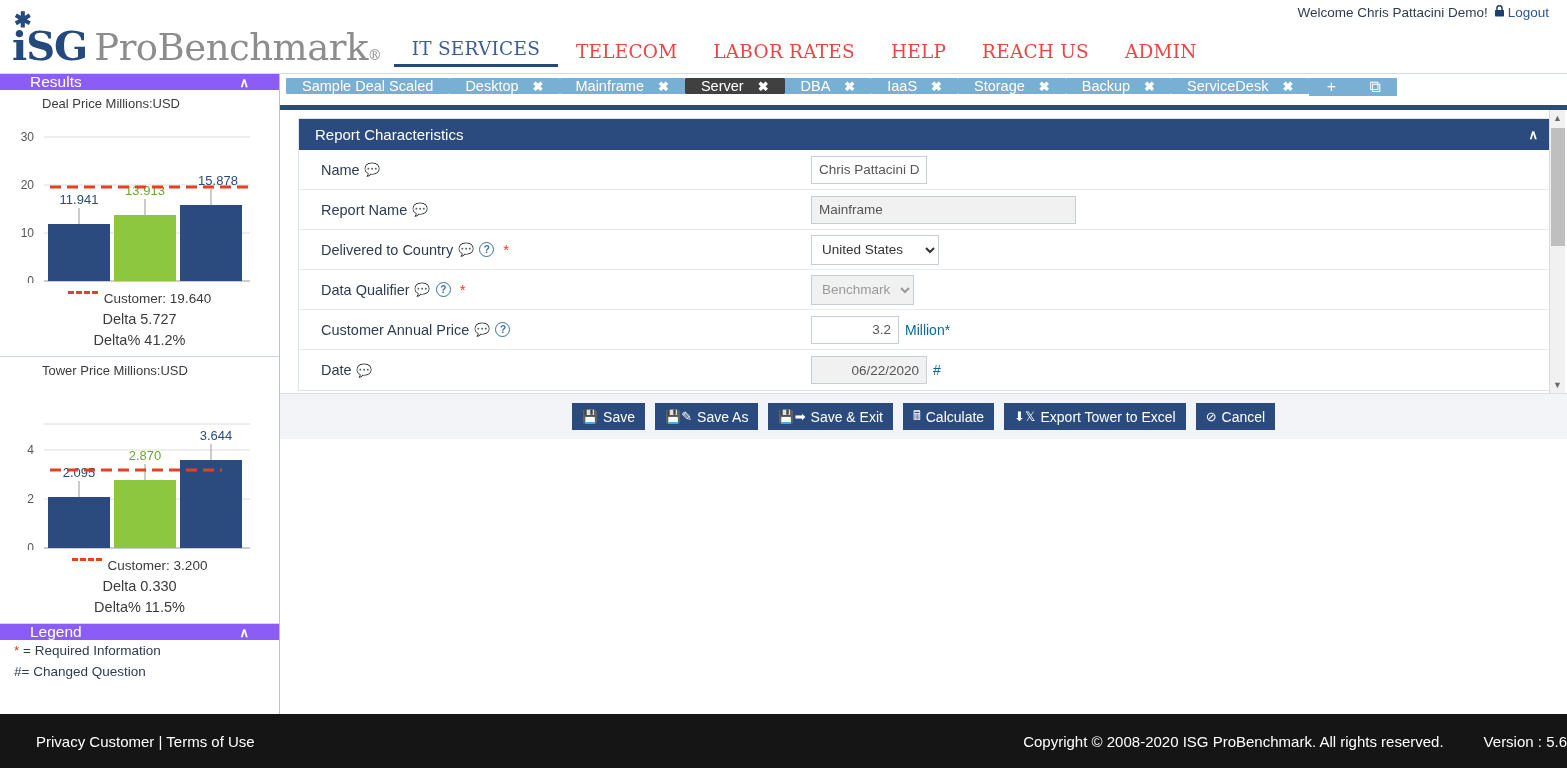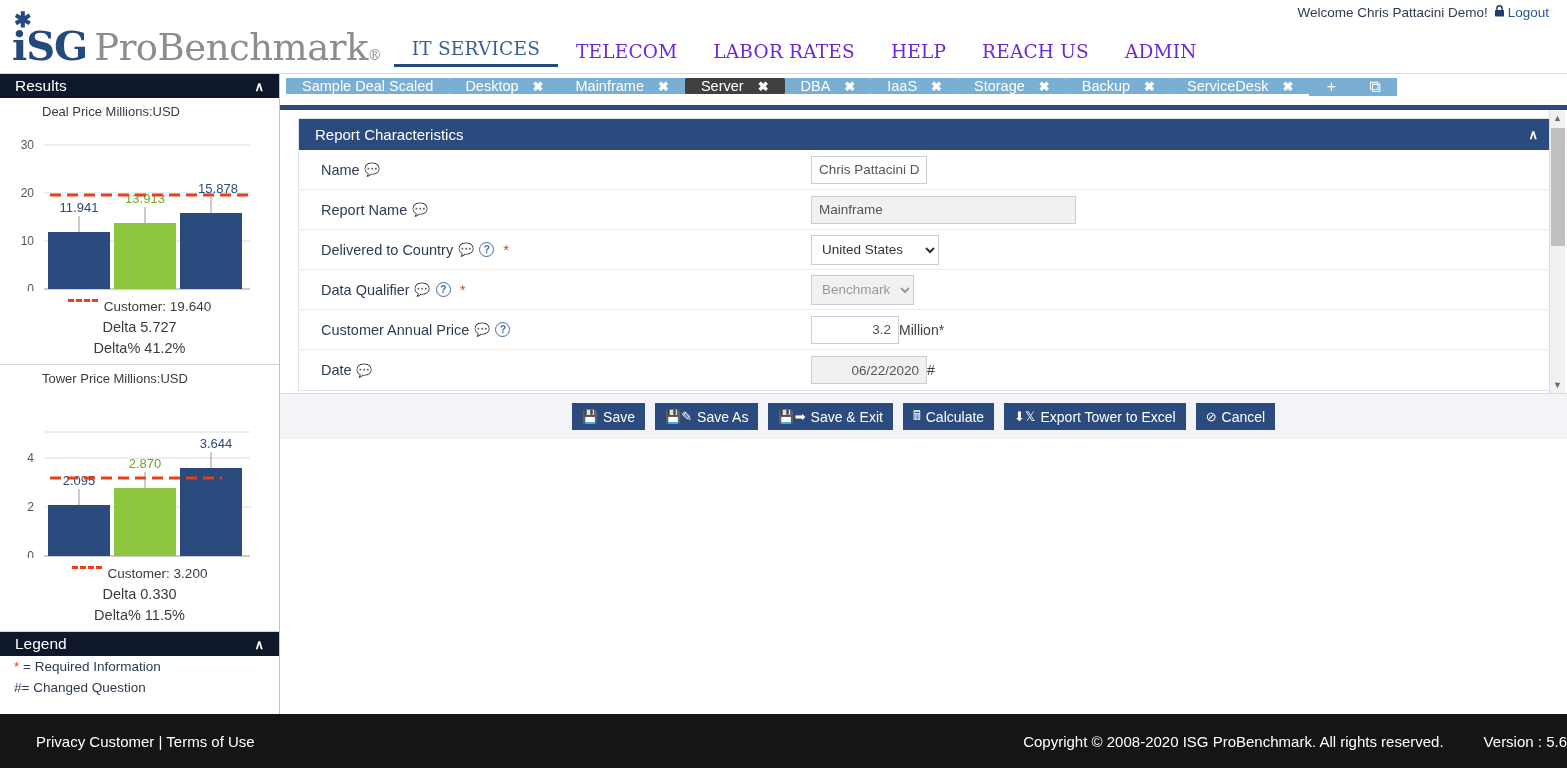--- a/index.html
+++ b/index.html
@@ -39,34 +39,34 @@
   .logo .star {
     position: absolute; left: 2px; top: -13px;
     font-size: 21px; color: #24497c; line-height: 1;
   }
   .logo .pb { font-size: 37px; color: #8d8d8d; margin-left: 7px; letter-spacing: -0.5px; }
   .logo .reg { font-size: 14px; color: #8d8d8d; vertical-align: super; }
 
   .mainnav { display: flex; align-items: flex-end; gap: 0; margin-left: 12px; position: relative; top: -6px; }
   .mainnav a {
     font-family: "DejaVu Serif", serif;
-    font-size: 18.5px; color: #6d28d9; text-decoration: none;
+    font-size: 18.5px; color: #ef4444; text-decoration: none;
     padding: 0 18px 5px 18px; letter-spacing: 0.2px;
   }
   .mainnav a.active { color: #3a5f91; border-bottom: 3px solid #24497c; }
 
   
   .body-split { display: flex; width: 100%; height: 640px; }
 
   
   .sidebar { width: 280px; border-right: 1px solid #b8c4d2; background: #fff; position: relative; }
   .panel-head {
-    background: #0f172a; color: #fff;
-    height: 24px; display: flex; align-items: center; justify-content: space-between;
-    padding: 0 15px; font-size: 15.5px;
+    background: #8b5cf6; color: #fff;
+    height: 16px; display: flex; align-items: center; justify-content: space-between;
+    padding: 0 30px; font-size: 15.5px;
   }
   .panel-head .chev { font-size: 13px; font-weight: bold; }
   .chart-box { border-bottom: 1px solid #cfd8e2; padding: 6px 0 8px 0; }
   .chart-title { font-size: 13px; color: #3b3b3b; padding-left: 42px; margin-bottom: 4px; }
   .chart-area { position: relative; width: 280px; height: 175px; }
   .chart-svg { display: block; }
   .chart-legend {
     text-align: center; font-size: 13.5px; color: #3b3b3b; margin-top: 1px;
     display: flex; align-items: flex-start; justify-content: center; gap: 6px;
   }
@@ -128,21 +128,21 @@
     border: 1px solid #c8ced6; height: 28px; font-size: 13.5px; color: #555;
     padding: 0 7px; font-family: "Liberation Sans", sans-serif; background: #fff;
   }
   .finput.grey { background: #f1f1f1; }
   .finput.num { text-align: right; width: 88px; }
   .fselect {
     border: 1px solid #c8ced6; height: 30px; font-size: 13.5px; color: #333;
     padding: 0 6px; background: #fff; font-family: "Liberation Sans", sans-serif;
   }
   .fselect.grey { background: #f1f1f1; color: #9a9a9a; }
-  .suffix { font-size: 14px; color: #404040; }
+  .suffix { font-size: 14px; color: #0369a1; margin-left: 6px; }
 
   .vscroll {
     position: absolute; right: 2px; top: 0; width: 16px; height: 100%;
     background: #f1f1f1; border-left: 1px solid #dcdcdc;
   }
   .vscroll .arrow { text-align: center; font-size: 9px; color: #6b6b6b; line-height: 16px; }
   .vscroll .arrow.bottom { position: absolute; bottom: 0; width: 100%; }
   .vscroll .thumb {
     position: absolute; top: 18px; left: 1px; width: 14px; height: 118px;
     background: #bfbfbf;

